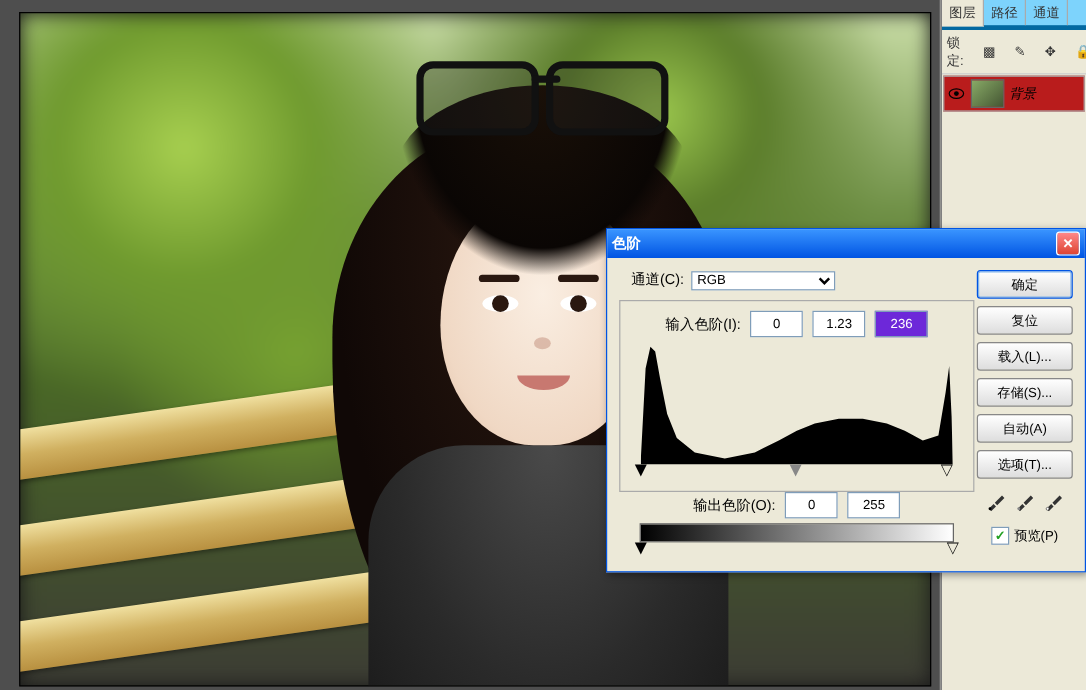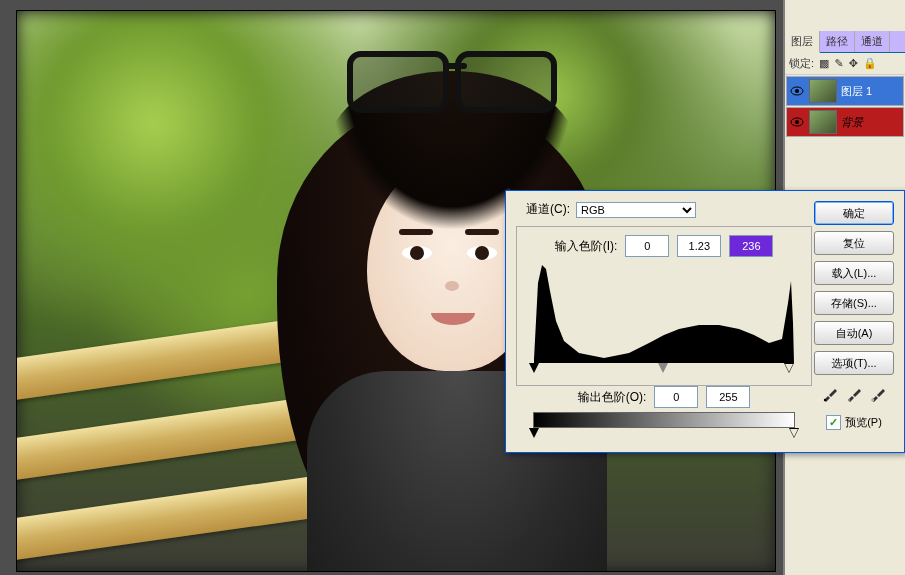--- a/index.html
+++ b/index.html
@@ -28,26 +28,26 @@
   .mouth{position:absolute;left:64px;top:152px;width:44px;height:12px;background:#c87870;border-radius:0 0 22px 22px/0 0 12px 12px;}
   .hair-front{position:absolute;left:90px;top:30px;width:250px;height:160px;background:radial-gradient(ellipse at 50% 0%,#1a1008,#0a0604 60%,transparent 70%);border-radius:50% 50% 0 0;}
   .glasses{position:absolute;left:110px;top:10px;width:210px;height:55px;}
   .lens{position:absolute;width:90px;height:50px;border:6px solid #111;border-radius:14px;background:rgba(40,40,40,.3);top:0;}
   .lens.l{left:0;} .lens.r{right:0;}
   .bridge{position:absolute;left:96px;top:12px;width:24px;height:6px;background:#111;border-radius:3px;}
   .sweater{position:absolute;left:70px;top:330px;width:300px;height:240px;background:radial-gradient(ellipse at 50% 0%,#4a4a4a,#2a2a2a 60%,#1a1a1a);border-radius:80px 80px 0 0;}
 
   
   .layers-panel{position:absolute;right:0;top:0;width:120px;height:575px;background:#ece9d8;border-left:1px solid #808080;}
-  .lp-tabs{display:flex;background:#c4b5fd;border-bottom:1px solid #0369a1;margin-top:31px;}
+  .lp-tabs{display:flex;background:#7dd3fc;border-bottom:4px solid #0369a1;}
   .lp-tab{padding:3px 6px;font-size:11px;color:#333;border-right:1px solid #aaa;}
   .lp-tab.active{background:#ece9d8;border-bottom:1px solid #ece9d8;margin-bottom:-1px;}
   .lp-row{display:flex;align-items:center;padding:3px 4px;border-bottom:1px solid #ccc;gap:4px;}
   .blend-select{flex:1;height:20px;font-size:11px;border:1px solid #7f9db9;background:#fff;}
-  .lock-icons{display:flex;gap:5px;align-items:center;font-size:11px;color:#333;}
+  .lock-icons{display:flex;gap:16px;align-items:center;font-size:11px;color:#333;}
   .layer{display:flex;align-items:center;padding:2px;border:1px solid #aaa;margin:1px;gap:4px;background:#b91c1c;}
   .layer.selected{background:#3875d7;color:#fff;}
   .eye-col{width:16px;height:16px;display:flex;align-items:center;justify-content:center;}
   .thumb{width:26px;height:22px;background:linear-gradient(135deg,#8a6,#453);border:1px solid #666;}
   .layer-name{font-size:11px;}
 
   
   .dialog{position:absolute;left:505px;top:190px;width:398px;background:#ece9d8;border:1px solid #0054e3;box-shadow:2px 2px 6px rgba(0,0,0,.4);}
   .titlebar{height:24px;background:linear-gradient(#3a95ff,#0054e3);display:flex;align-items:center;justify-content:space-between;padding:0 4px;color:#fff;font-weight:bold;font-size:12px;}
   .close-btn{width:18px;height:18px;background:linear-gradient(#f88,#d43);border:1px solid #fff;border-radius:3px;display:flex;align-items:center;justify-content:center;color:#fff;font-size:11px;font-weight:bold;}
@@ -122,43 +122,39 @@
     <div class="lp-tab">路径</div>
     <div class="lp-tab">通道</div>
   </div>
   <div class="lp-row lock-icons">
     <span>锁定:</span>
     <span>▩</span>
     <span>✎</span>
     <span>✥</span>
     <span>🔒</span>
   </div>
-  <div class="layer selected">
-    <div class="eye-col">
-      <svg width="14" height="10" viewBox="0 0 14 10">
-          <ellipse cx="7" cy="5" rx="6" ry="4" fill="none" stroke="#000"></ellipse>
-          <circle cx="7" cy="5" r="2" fill="#000"></circle>
-        </svg>
-    </div>
-    <div class="thumb"></div>
-    <div class="layer-name">图层 1</div>
-  </div>
   <div class="layer">
     <div class="eye-col">
       <svg width="14" height="10" viewBox="0 0 14 10">
           <ellipse cx="7" cy="5" rx="6" ry="4" fill="none" stroke="#000"></ellipse>
           <circle cx="7" cy="5" r="2" fill="#000"></circle>
         </svg>
     </div>
     <div class="thumb"></div>
     <div class="layer-name" style="font-style:italic">背景</div>
   </div>
 </div>
 
 <div class="dialog">
+  <div class="titlebar">
+    <span>色阶</span>
+    <div class="close-btn">
+      <span>✕</span>
+    </div>
+  </div>
   <div class="dlg-body">
     <div class="dlg-left">
       <div class="channel-row">
         <span>通道(C):</span>
         <select class="ch-select">
           <option>RGB</option>
         </select>
       </div>
       <div class="input-levels">
         <div class="il-row">

